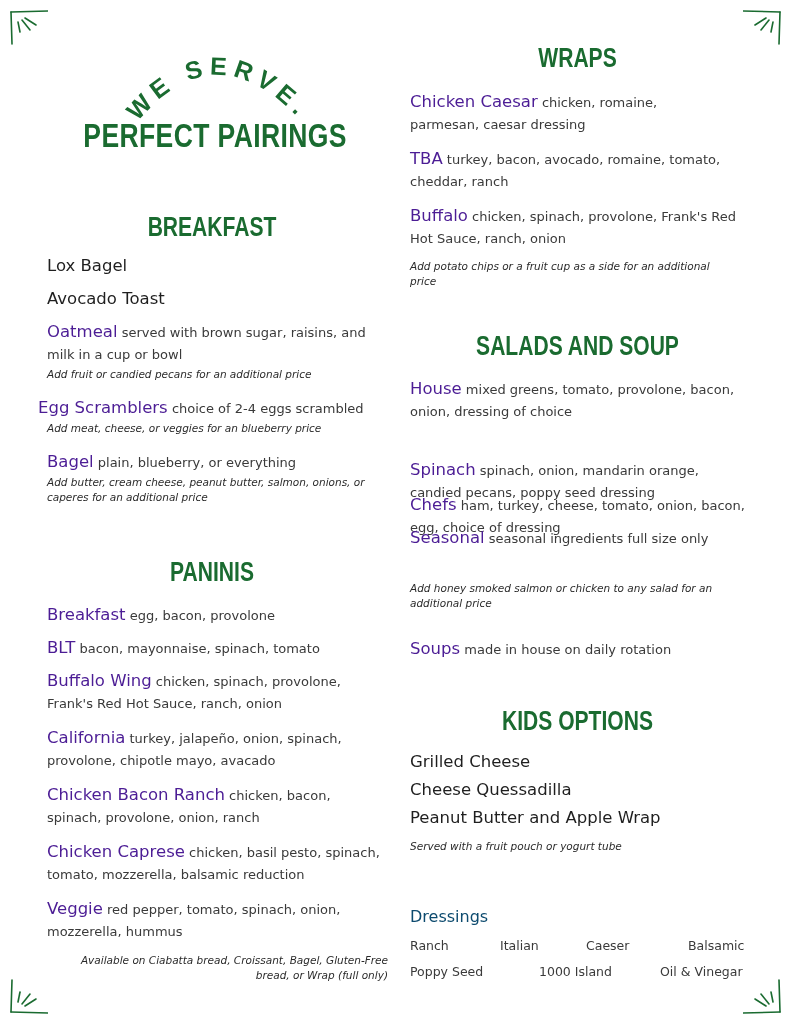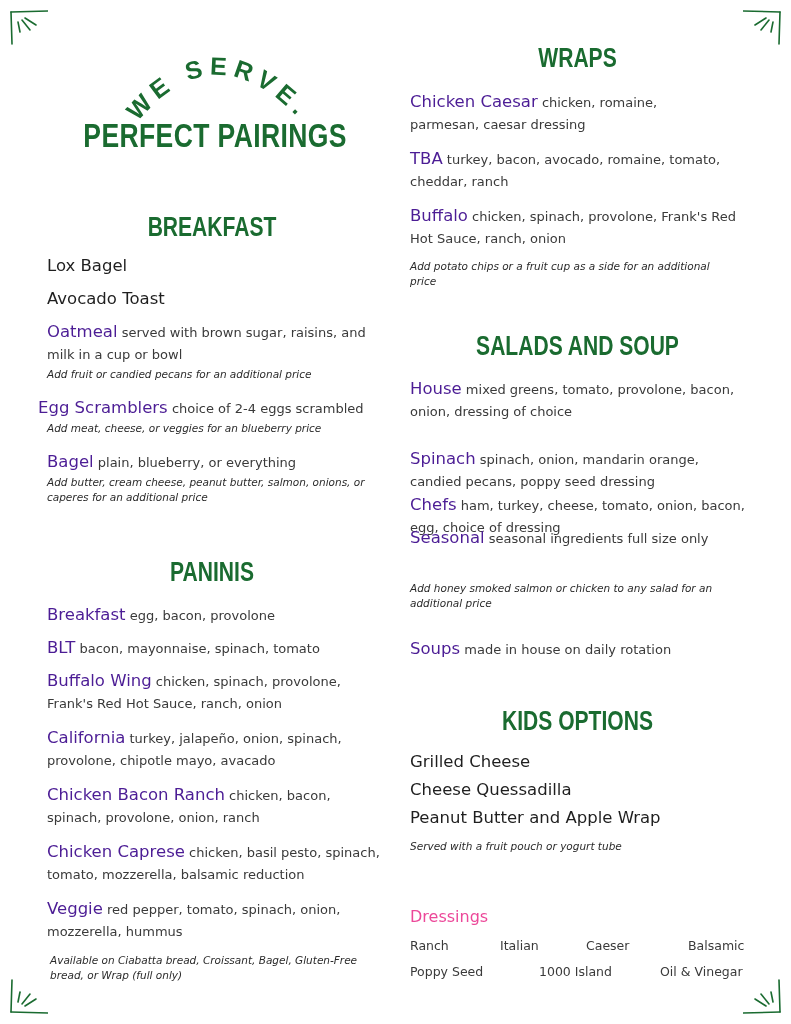--- a/index.html
+++ b/index.html
@@ -35,21 +35,21 @@
 
     .item { position: absolute; line-height: 22px; font-size: 13px; color: #3a3a3a; }
     .item .name { font-size: 16.5px; color: #4c1d95; }
     .item .desc { font-size: 13px; color: #3a3a3a; }
     .note {
       position: absolute; font-style: italic; font-size: 10.5px; color: #2a2a2a;
       line-height: 15px;
     }
     .plain-item { position: absolute; font-size: 16.5px; color: #1f1f1f; line-height: 22px; }
 
-    .dress-head { position: absolute; font-size: 16px; color: #ec4899; }
+    .dress-head { position: absolute; font-size: 16px; color: #0c4a6e; }
     .dress { position: absolute; font-size: 12.5px; color: #3a3a3a; white-space: nowrap; }
   </style>
 </head>
 <body>
 
 <div class="corner c-tl">
   <svg viewBox="0 0 40 40">
       <g stroke="#1a6b30" stroke-width="1.6" stroke-linecap="round" fill="none">
     <path d="M3 4 L4 36"></path>
         <path d="M3 4 L40 3"></path>
@@ -149,21 +149,21 @@
   <span class="desc">chicken, bacon, spinach, provolone, onion, ranch</span>
 </div>
 <div class="item" style="left:47px;top:841px;width:335px;">
   <span class="name">Chicken Caprese</span>
   <span class="desc">chicken, basil pesto, spinach, tomato, mozzerella, balsamic reduction</span>
 </div>
 <div class="item" style="left:47px;top:898px;width:300px;">
   <span class="name">Veggie</span>
   <span class="desc">red pepper, tomato, spinach, onion, mozzerella, hummus</span>
 </div>
-<div class="note" style="left:50px;top:953px;width:330px;">Available on Ciabatta bread, Croissant, Bagel, Gluten-Free bread, or Wrap (full only)</div>
+<div class="note" style="left:58px;top:953px;width:330px;text-align:right;">Available on Ciabatta bread, Croissant, Bagel, Gluten-Free bread, or Wrap (full only)</div>
 
 <div class="section-head" style="left:410px;width:335px;top:43px;">WRAPS</div>
 
 <div class="item" style="left:410px;top:91px;width:320px;">
   <span class="name">Chicken Caesar</span>
   <span class="desc">chicken, romaine, parmesan, caesar dressing</span>
 </div>
 <div class="item" style="left:410px;top:148px;width:320px;">
   <span class="name">TBA</span>
   <span class="desc">turkey, bacon, avocado, romaine, tomato, cheddar, ranch</span>
@@ -173,21 +173,21 @@
   <span class="desc">chicken, spinach, provolone, Frank's Red Hot Sauce, ranch, onion</span>
 </div>
 <div class="note" style="left:410px;top:259px;width:325px;">Add potato chips or a fruit cup as a side for an additional price</div>
 
 <div class="section-head" style="left:410px;width:335px;top:331px;">SALADS AND SOUP</div>
 
 <div class="item" style="left:410px;top:378px;width:330px;">
   <span class="name">House</span>
   <span class="desc">mixed greens, tomato, provolone, bacon, onion, dressing of choice</span>
 </div>
-<div class="item" style="left:410px;top:448px;width:335px;">
+<div class="item" style="left:410px;top:459px;width:335px;">
   <span class="name">Spinach</span>
   <span class="desc">spinach, onion, mandarin orange, candied pecans, poppy seed dressing</span>
 </div>
 <div class="item" style="left:410px;top:494px;width:335px;">
   <span class="name">Chefs</span>
   <span class="desc">ham, turkey, cheese, tomato, onion, bacon, egg, choice of dressing</span>
 </div>
 <div class="item" style="left:410px;top:527px;width:335px;">
   <span class="name">Seasonal</span>
   <span class="desc">seasonal ingredients full size only</span>

